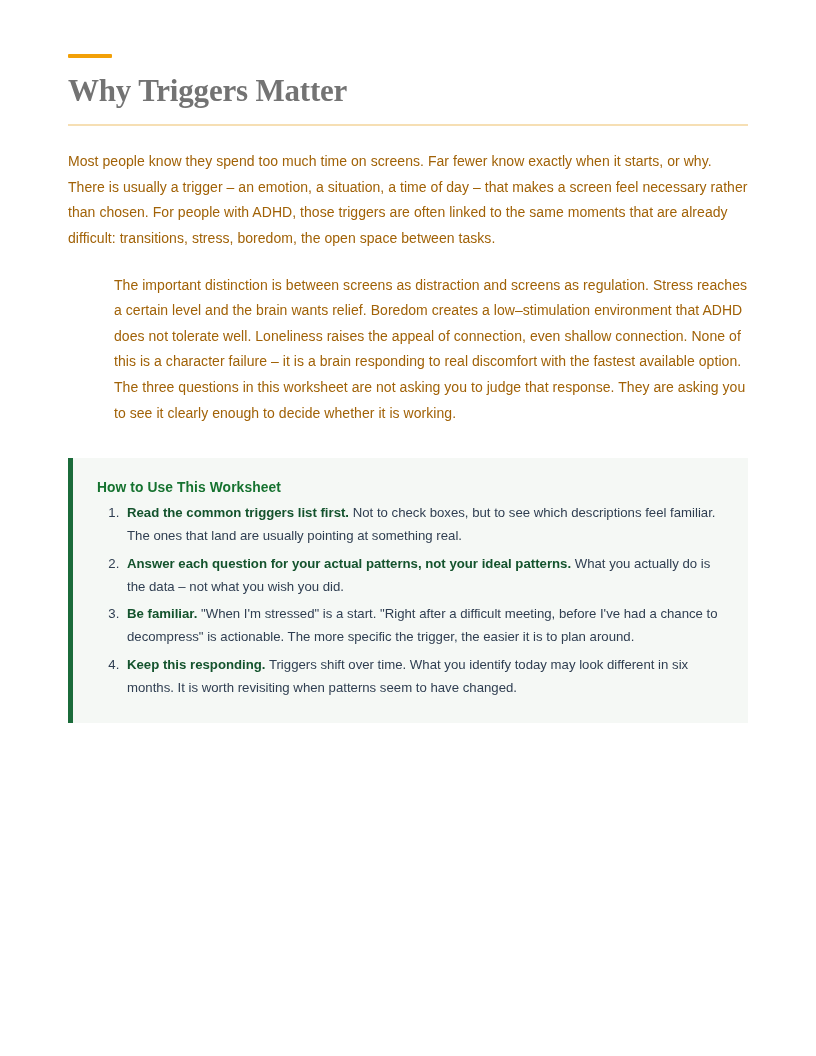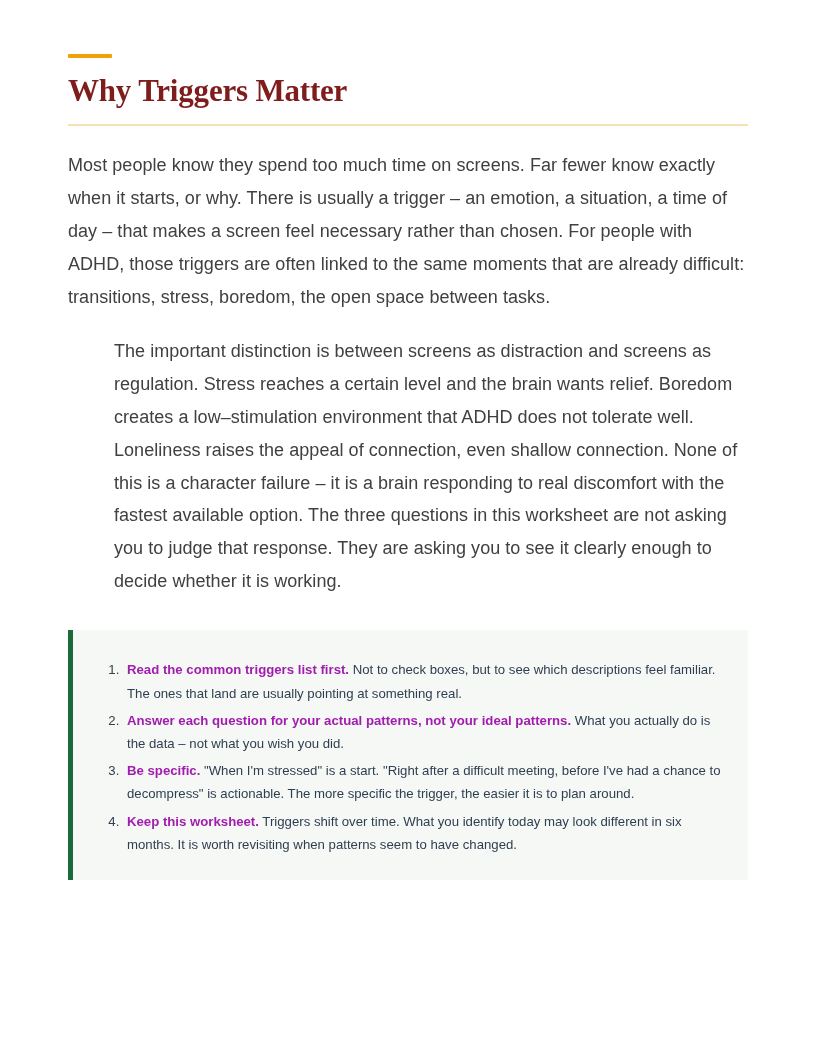--- a/index.html
+++ b/index.html
@@ -30,42 +30,42 @@
     height: 4px;
     background: #f2a007;
     margin-top: 54px;
     border-radius: 1px;
   }
 
   .page-title {
     font-family: "Liberation Serif", "DejaVu Serif", serif;
     font-size: 31px;
     font-weight: 700;
-    color: #7f1d1d;
+    color: #737373;
     letter-spacing: -0.2px;
     margin: 16px 0 0 0;
     line-height: 1.1;
   }
 
   .title-rule {
     margin-top: 16px;
     height: 2px;
     background: #f6dfb4;
     width: 100%;
   }
 
   
   .body-copy {
     margin-top: 23px;
   }
   .body-copy p {
     margin: 0 0 21px 0;
-    font-size: 18px;
+    font-size: 14px;
     line-height: 1.83;
-    color: #404040;
+    color: #a16207;
     letter-spacing: 0.05px;
   }
   .body-copy p:last-child {
     margin-bottom: 0;
     margin-left: 46px;
   }
 
   
   .callout {
     margin-top: 32px;
@@ -97,21 +97,21 @@
   }
   .callout-list li:first-child {
     margin-top: 6px;
   }
   .callout-list li::marker {
     color: #2f3e51;
     font-size: 13.2px;
   }
   .li-lead {
     font-weight: 700;
-    color: #a21caf;
+    color: #14532d;
   }
 
   
   .footer {
     position: absolute;
     left: 68px;
     right: 68px;
     bottom: 26px;
     height: 30px;
     display: flex;
@@ -129,32 +129,33 @@
   <h1 class="page-title">Why Triggers Matter</h1>
 
   <div class="title-rule"></div>
 
   <div class="body-copy">
     <p>Most people know they spend too much time on screens. Far fewer know exactly when it starts, or why. There is usually a trigger – an emotion, a situation, a time of day – that makes a screen feel necessary rather than chosen. For people with ADHD, those triggers are often linked to the same moments that are already difficult: transitions, stress, boredom, the open space between tasks.</p>
     <p>The important distinction is between screens as distraction and screens as regulation. Stress reaches a certain level and the brain wants relief. Boredom creates a low–stimulation environment that ADHD does not tolerate well. Loneliness raises the appeal of connection, even shallow connection. None of this is a character failure – it is a brain responding to real discomfort with the fastest available option. The three questions in this worksheet are not asking you to judge that response. They are asking you to see it clearly enough to decide whether it is working.</p>
   </div>
 
   <div class="callout">
+    <div class="callout-heading">How to Use This Worksheet</div>
     <ol class="callout-list">
       <li>
         <span class="li-lead">Read the common triggers list first.</span><span> Not to check boxes, but to see which descriptions feel familiar. The ones that land are usually pointing at something real.</span>
       </li>
       <li>
         <span class="li-lead">Answer each question for your actual patterns, not your ideal patterns.</span><span> What you actually do is the data – not what you wish you did.</span>
       </li>
       <li>
-        <span class="li-lead">Be specific.</span><span> "When I'm stressed" is a start. "Right after a difficult meeting, before I've had a chance to decompress" is actionable. The more specific the trigger, the easier it is to plan around.</span>
+        <span class="li-lead">Be familiar.</span><span> "When I'm stressed" is a start. "Right after a difficult meeting, before I've had a chance to decompress" is actionable. The more specific the trigger, the easier it is to plan around.</span>
       </li>
       <li>
-        <span class="li-lead">Keep this worksheet.</span><span> Triggers shift over time. What you identify today may look different in six months. It is worth revisiting when patterns seem to have changed.</span>
+        <span class="li-lead">Keep this responding.</span><span> Triggers shift over time. What you identify today may look different in six months. It is worth revisiting when patterns seem to have changed.</span>
       </li>
     </ol>
   </div>
 
   <div class="footer">
     
     
   </div>
 
 </div>

